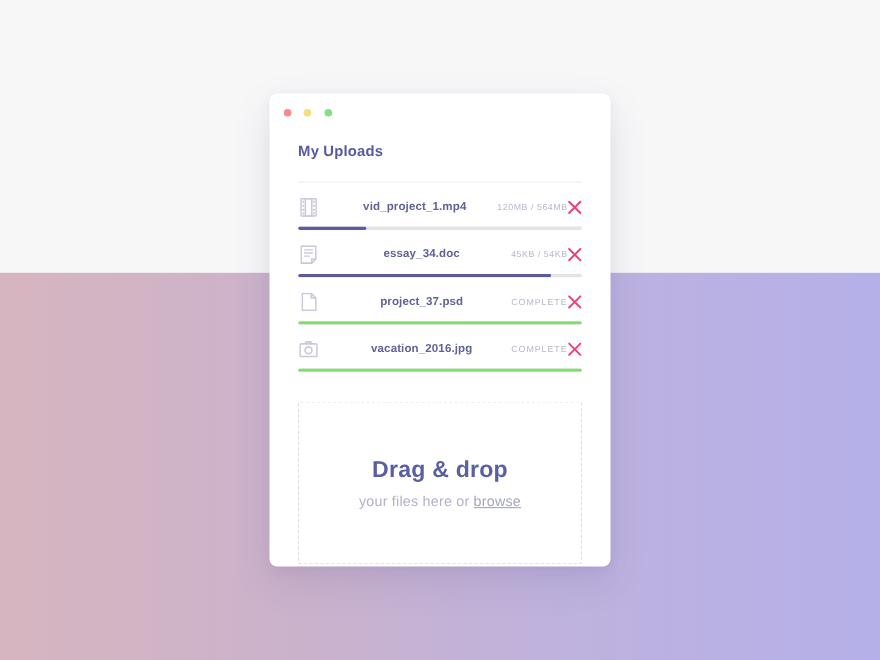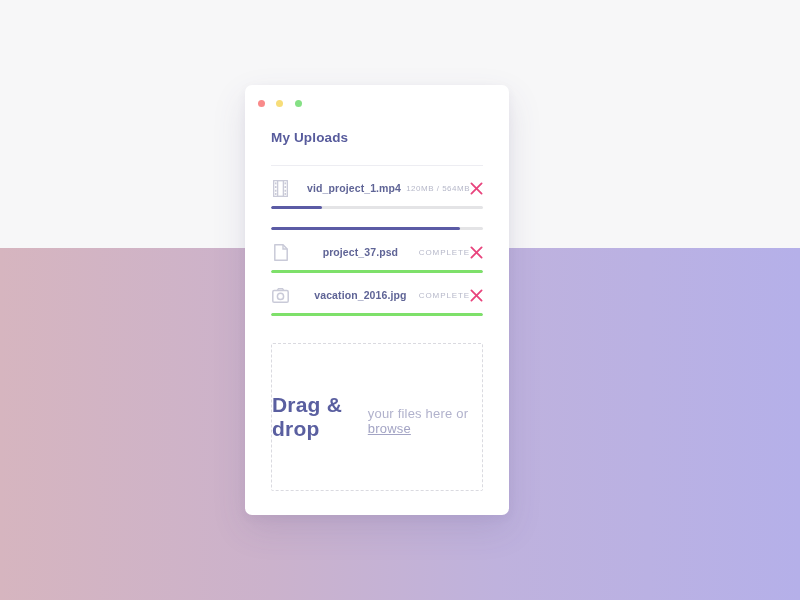--- a/index.html
+++ b/index.html
@@ -37,21 +37,21 @@
     width: 800px;
     height: 352px;
     background: linear-gradient(90deg, #d6b5bf 0%, #cbb2cc 34%, #bfb2dd 62%, #b5b0e9 100%);
   }
 
   
   #window-card {
     position: absolute;
     left: 245px;
     top: 85px;
-    width: 264px;
+    width: 310px;
     height: 430px;
     background: #ffffff;
     border-radius: 7px;
     box-shadow: 0 14px 34px rgba(80, 70, 120, 0.13),
                 0 3px 10px rgba(80, 70, 120, 0.06);
     z-index: 2;
     overflow: hidden;
   }
 
   
@@ -157,20 +157,21 @@
   .progress-fill.uploading { background: #5b5ba5; }
   .progress-fill.done      { background: #7ee06a; }
 
   
   #dropzone {
     margin-top: 27px;
     height: 148px;
     border: 1px dashed #dadae0;
     border-radius: 2px;
     display: flex;
+    flex-direction: column;
     align-items: center;
     justify-content: center;
     box-sizing: border-box;
     cursor: pointer;
   }
   #dropzone-title {
     font-size: 21px;
     font-weight: bold;
     color: #5a5fa0;
     letter-spacing: 0.2px;
@@ -232,20 +233,39 @@
                 <line x1="1.4" y1="1.4" x2="11.6" y2="11.6" stroke="#e8437c" stroke-width="1.8" stroke-linecap="round"></line>
                 <line x1="11.6" y1="1.4" x2="1.4" y2="11.6" stroke="#e8437c" stroke-width="1.8" stroke-linecap="round"></line>
               </svg>
             </span>
           </div>
           <div class="progress-track">
             <div class="progress-fill uploading" style="width: 24%;"></div>
           </div>
         </div>
         <div class="file-row">
+          <div class="file-row-main">
+            <span class="file-icon">
+              <svg width="15" height="17" viewBox="0 0 15 17">
+                <path d="M0.8 0.8 H14.2 V12.4 L10.4 16.2 H0.8 Z" fill="none" stroke="#c9cad8" stroke-width="1.5" stroke-linejoin="round"></path>
+                <path d="M10.4 16.2 V12.4 H14.2" fill="none" stroke="#c9cad8" stroke-width="1.3"></path>
+                <line x1="3.4" y1="4.2" x2="11.4" y2="4.2" stroke="#c9cad8" stroke-width="1.2"></line>
+                <line x1="3.4" y1="7.0" x2="11.4" y2="7.0" stroke="#c9cad8" stroke-width="1.2"></line>
+                <line x1="3.4" y1="9.8" x2="8.6" y2="9.8" stroke="#c9cad8" stroke-width="1.2"></line>
+              </svg>
+            </span>
+            <span class="file-name">essay_34.doc</span>
+            <span class="file-status">45KB / 54KB</span>
+            <span class="remove-btn">
+              <svg width="13" height="13" viewBox="0 0 13 13">
+                <line x1="1.4" y1="1.4" x2="11.6" y2="11.6" stroke="#e8437c" stroke-width="1.8" stroke-linecap="round"></line>
+                <line x1="11.6" y1="1.4" x2="1.4" y2="11.6" stroke="#e8437c" stroke-width="1.8" stroke-linecap="round"></line>
+              </svg>
+            </span>
+          </div>
           <div class="progress-track">
             <div class="progress-fill uploading" style="width: 89%;"></div>
           </div>
         </div>
         <div class="file-row">
           <div class="file-row-main">
             <span class="file-icon">
               <svg width="14" height="17" viewBox="0 0 14 17">
                 <path d="M0.8 0.8 H9.0 L13.2 5.0 V16.2 H0.8 Z" fill="none" stroke="#c9cad8" stroke-width="1.5" stroke-linejoin="round"></path>
                 <path d="M9.0 0.8 V5.0 H13.2" fill="none" stroke="#c9cad8" stroke-width="1.4"></path>

